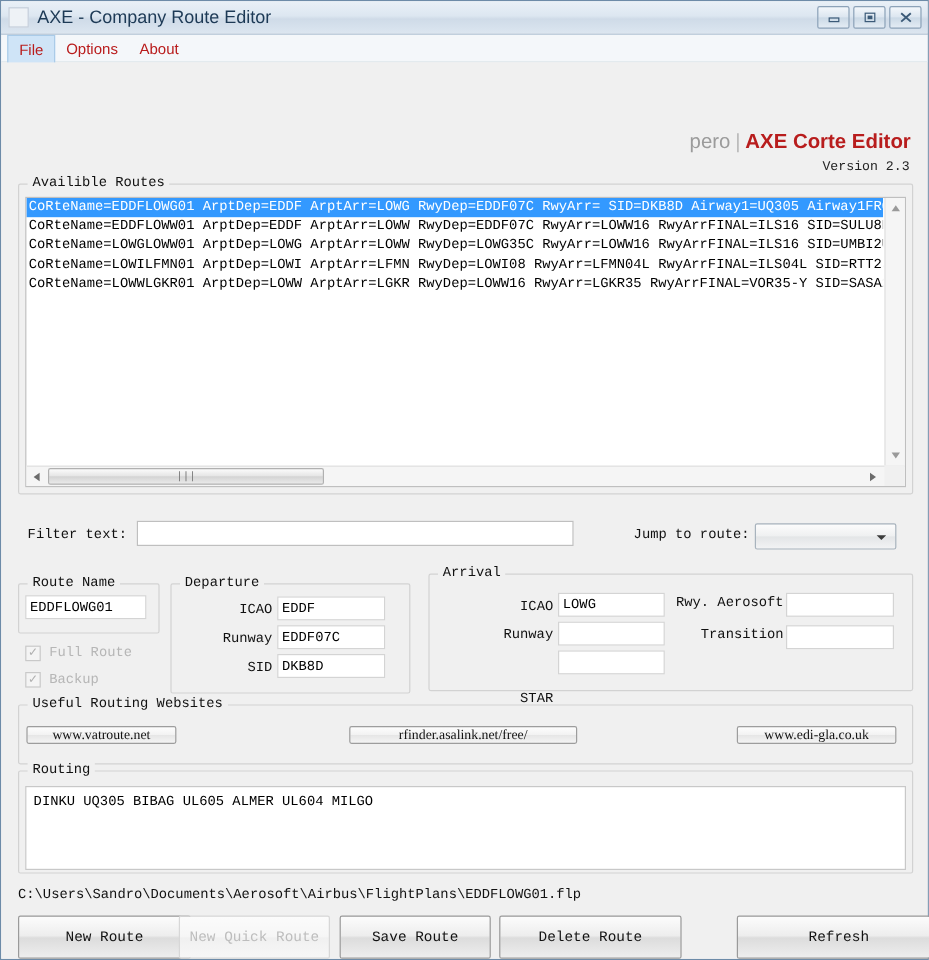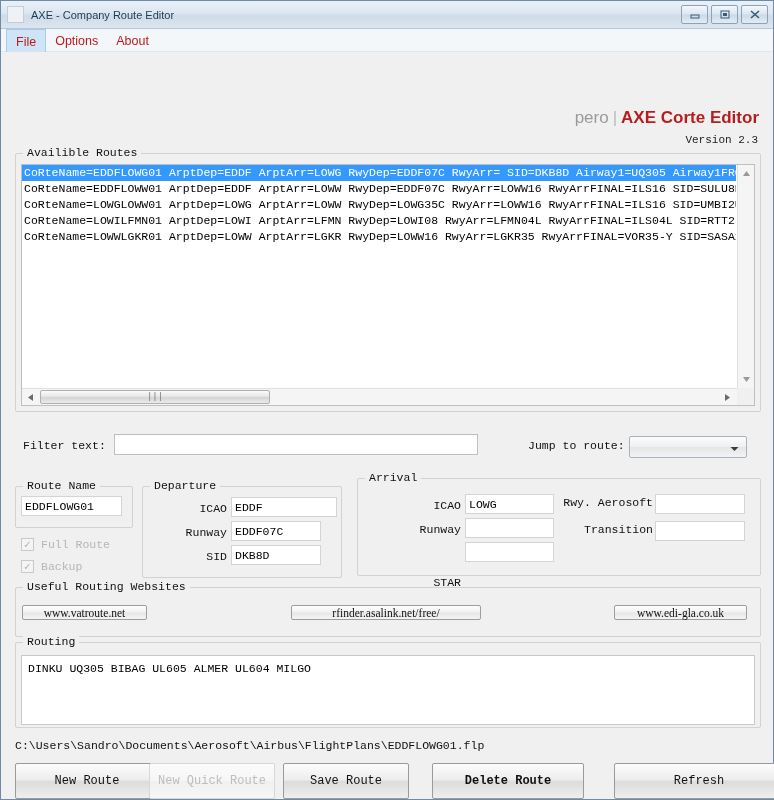--- a/index.html
+++ b/index.html
@@ -38,21 +38,21 @@
     position: relative;
   }
   .app-icon {
     width: 15px; height: 15px;
     background: #eef2f6;
     border: 1px solid #c3cedb;
     margin-right: 7px;
     flex: 0 0 auto;
   }
   .title-text {
-    font-size: 11px;
+    font-size: 15px;
     color: #1d3a56;
     white-space: nowrap;
   }
   .win-buttons {
     position: absolute;
     right: 5px; top: 4px;
     display: flex;
     gap: 3px;
   }
   .win-btn {
@@ -329,21 +329,21 @@
     font-family: "Liberation Mono", monospace;
     font-size: 11.5px;
     padding: 0 3px;
     color: #000;
     outline: none;
     height: 20px;
   }
 
   
   #dep-icao-label   { left: 190px; top: 450px; width: 36px; }
-  #dep-icao-input   { left: 230px; top: 445px; width: 106px; }
+  #dep-icao-input   { left: 230px; top: 445px; width: 90px; }
   #dep-rwy-label    { left: 172px; top: 474px; width: 54px; }
   #dep-rwy-input    { left: 230px; top: 469px; width: 90px; }
   #dep-sid-label    { left: 190px; top: 498px; width: 36px; }
   #dep-sid-input    { left: 230px; top: 493px; width: 90px; }
 
   
   #arr-icao-label   { left: 420px; top: 447px; width: 40px; }
   #arr-icao-input   { left: 464px; top: 442px; width: 89px; }
   #arr-rwy-label    { left: 402px; top: 471px; width: 58px; }
   #arr-rwy-input    { left: 464px; top: 466px; width: 89px; }
@@ -421,21 +421,21 @@
     white-space: nowrap;
   }
   .action-btn.disabled {
     background: linear-gradient(to bottom, #fbfbfb, #f6f6f6 48%, #f0f0f0 52%, #f7f7f7);
     border-color: #d7d7d7;
     color: #bdbdbd;
   }
   #btn-new-route     { left: 14px;  top: 711px; width: 144px; }
   #btn-new-quick     { left: 148px; top: 711px; width: 126px; }
   #btn-save-route    { left: 282px; top: 711px; width: 126px; }
-  #btn-delete-route  { left: 431px; top: 711px; width: 152px; font-weight: bold; }
+  #btn-delete-route  { left: 415px; top: 711px; width: 152px; }
   #btn-refresh       { left: 613px; top: 711px; width: 170px; }
 </style>
 </head>
 <body>
 
 <div class="window">
 
   <div class="titlebar">
     <div class="app-icon"></div>
     <div class="title-text">AXE - Company Route Editor</div>

